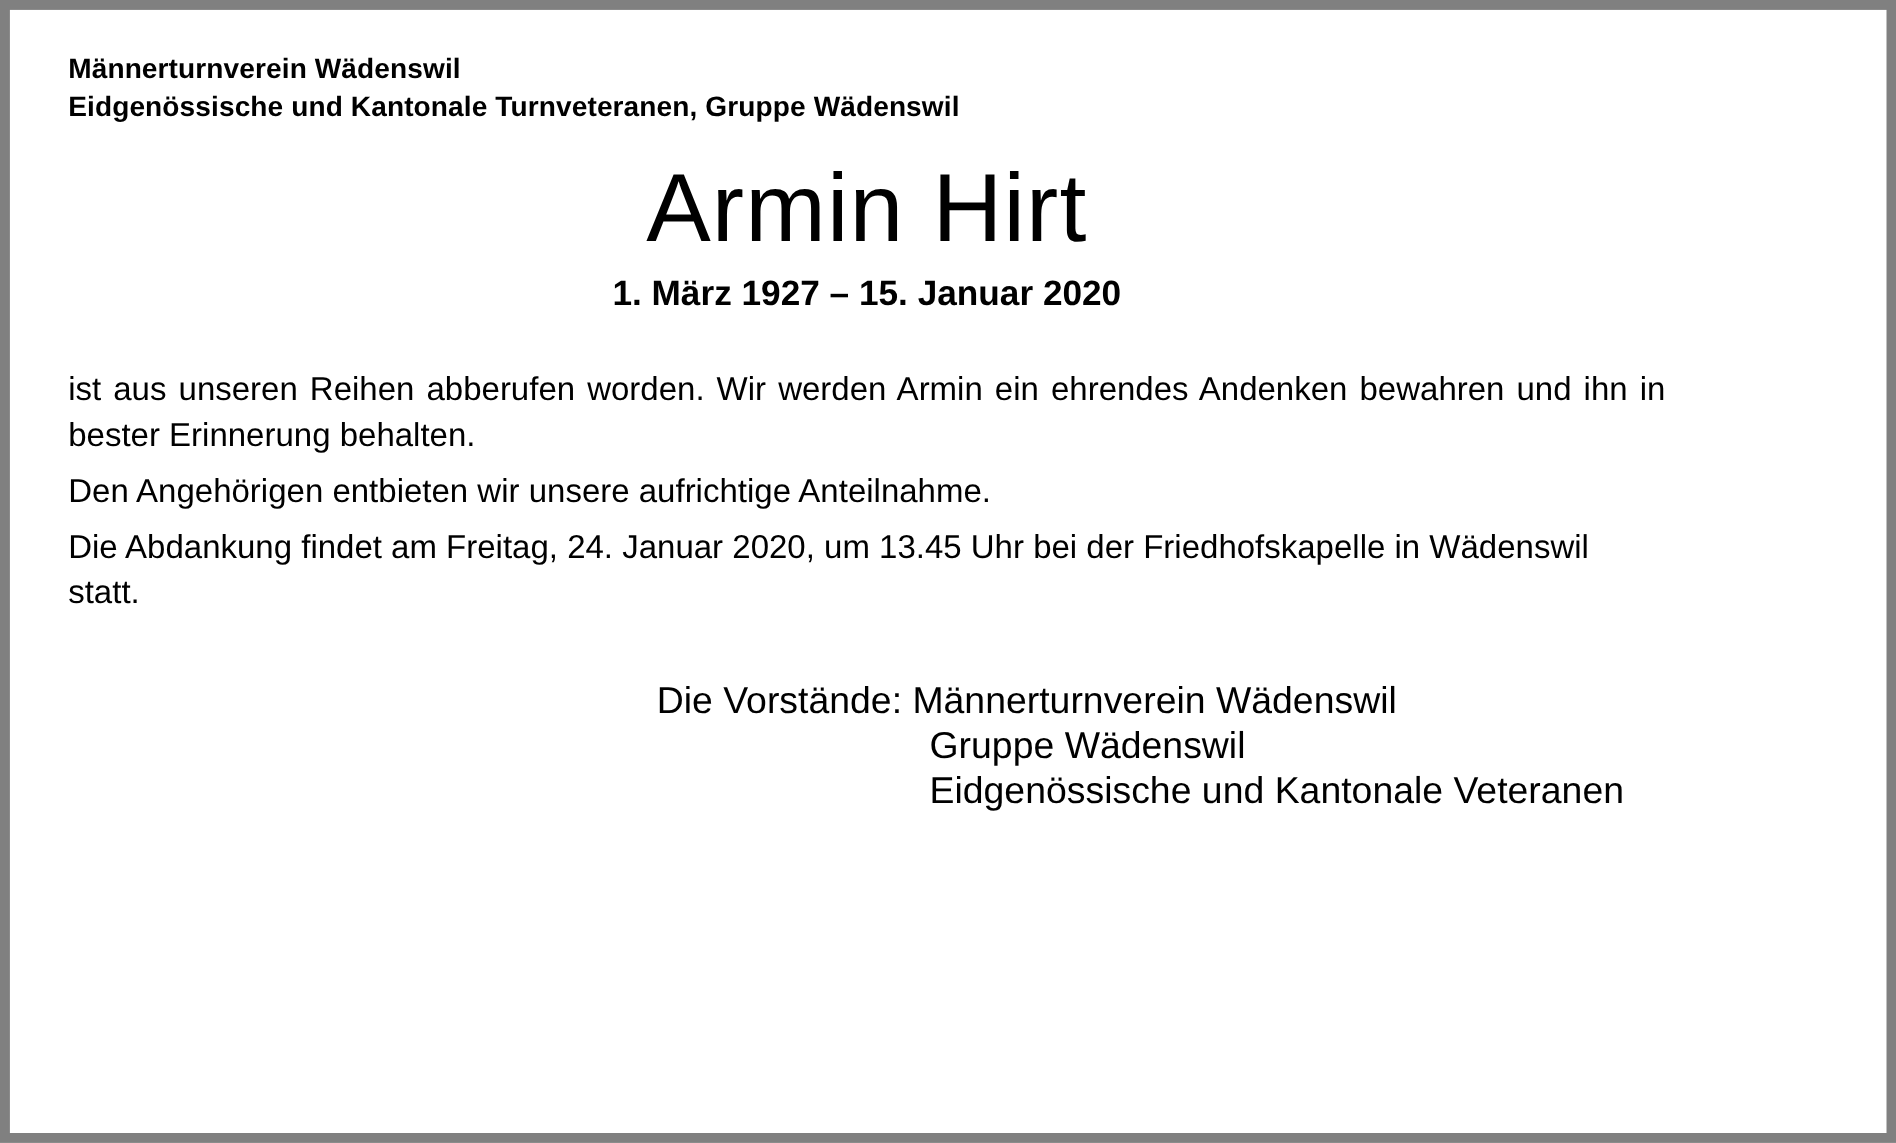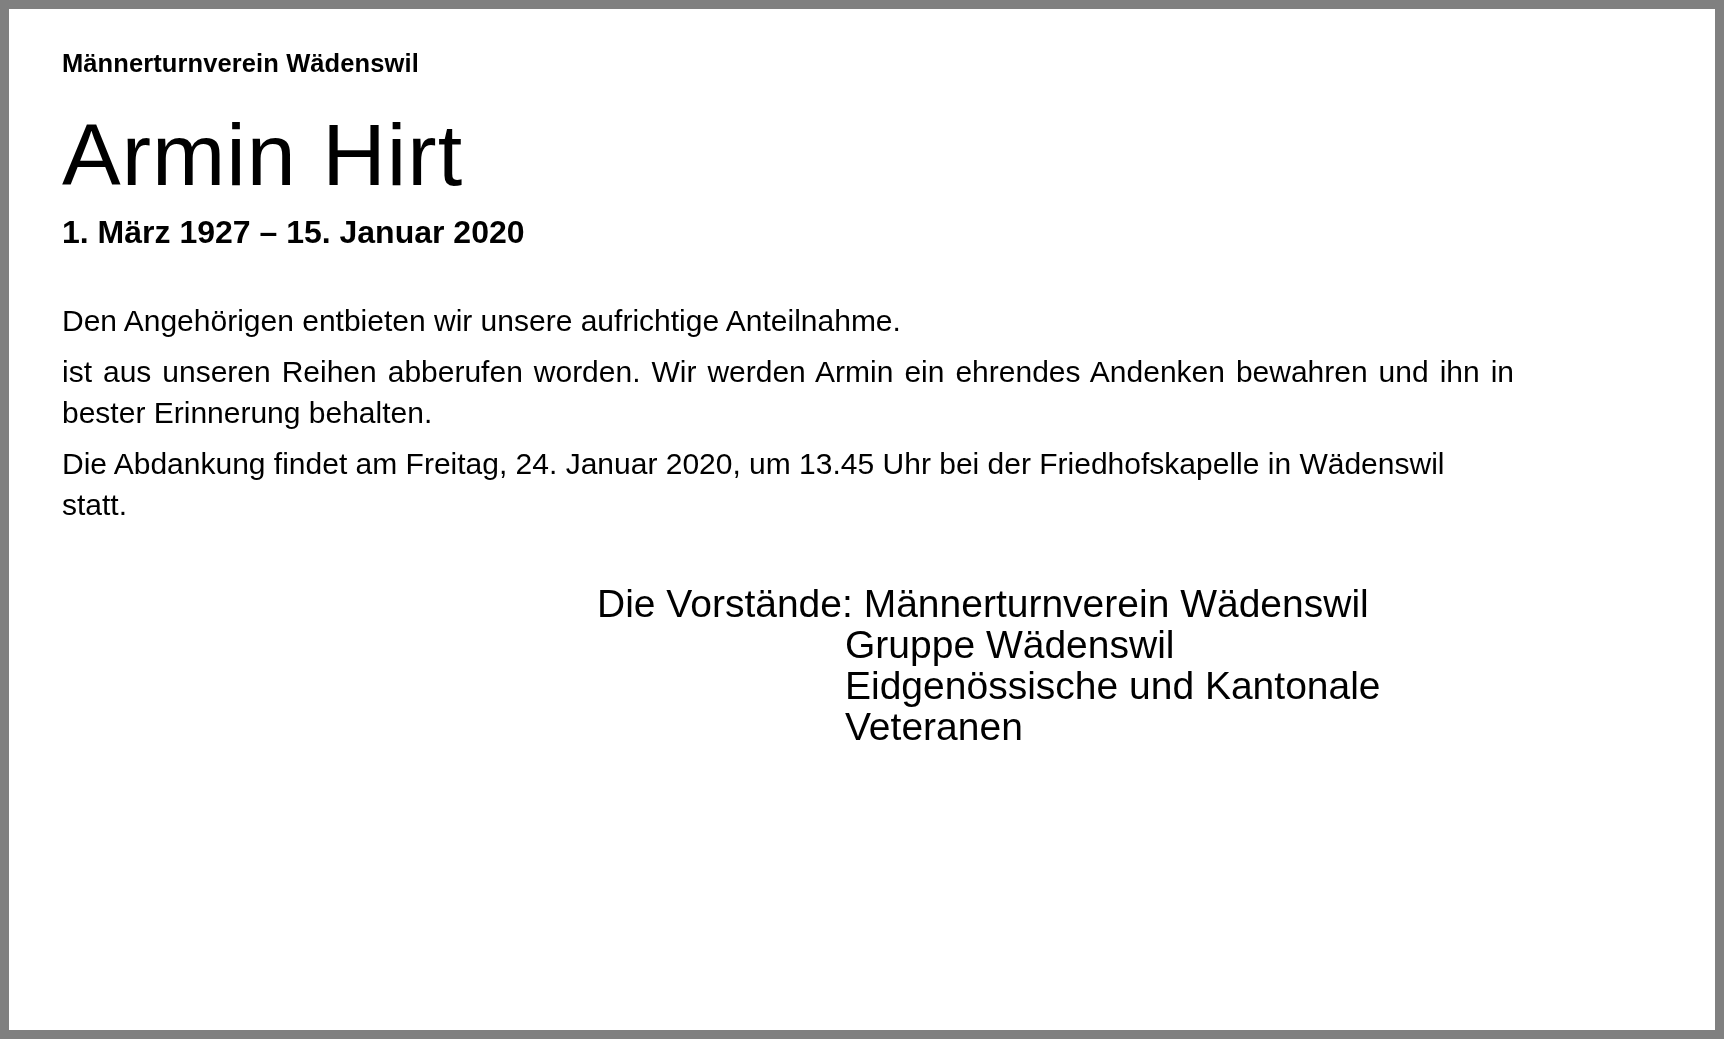--- a/index.html
+++ b/index.html
@@ -60,20 +60,21 @@
   }
 
   .intro {
     margin-top: 70px;
     font-size: 30px;
     line-height: 36px;
     font-weight: 400;
   }
 
   .name-block {
+    text-align: center;
     margin-top: 28px;
   }
   .deceased-name {
     font-size: 88px;
     line-height: 94px;
     font-weight: 400;
     letter-spacing: 1px;
   }
   .dates {
     font-size: 32px;
@@ -92,51 +93,52 @@
     margin-bottom: 10px;
   }
   .para-justified {
     text-align: justify;
     text-align-last: left;
   }
 
   .signature-block {
     margin-top: 58px;
     padding-left: 535px;
-    font-size: 39px;
+    font-size: 34px;
     line-height: 41px;
     font-weight: 400;
   }
   .sig-line-indent {
     padding-left: 248px;
   }
 </style>
 </head>
 <body>
 
 <div class="page">
   <div class="frame-outer">
     <div class="frame-inner"></div>
   </div>
 
   <div class="content">
 
     <div class="org-block">
       <div class="org-line">Männerturnverein Wädenswil</div>
+      <div class="org-line">Eidgenössische und Kantonale Turnveteranen, Gruppe Wädenswil</div>
     </div>
 
 
     <div class="name-block">
       <div class="deceased-name">Armin Hirt</div>
       <div class="dates">1. März 1927 – 15. Januar 2020</div>
     </div>
 
     <div class="body-block">
+      <div class="para para-justified">ist aus unseren Reihen abberufen worden. Wir werden Armin ein ehrendes Andenken bewahren und ihn in bester Erinnerung behalten.</div>
       <div class="para">Den Angehörigen entbieten wir unsere aufrichtige Anteilnahme.</div>
-      <div class="para para-justified">ist aus unseren Reihen abberufen worden. Wir werden Armin ein ehrendes Andenken bewahren und ihn in bester Erinnerung behalten.</div>
       <div class="para">Die Abdankung findet am Freitag, 24. Januar 2020, um 13.45 Uhr bei der Friedhofskapelle in Wädenswil statt.</div>
     </div>
 
     <div class="signature-block">
       <div>Die Vorstände: Männerturnverein Wädenswil</div>
       <div class="sig-line-indent">Gruppe Wädenswil</div>
       <div class="sig-line-indent">Eidgenössische und Kantonale Veteranen</div>
     </div>
 
   </div>

